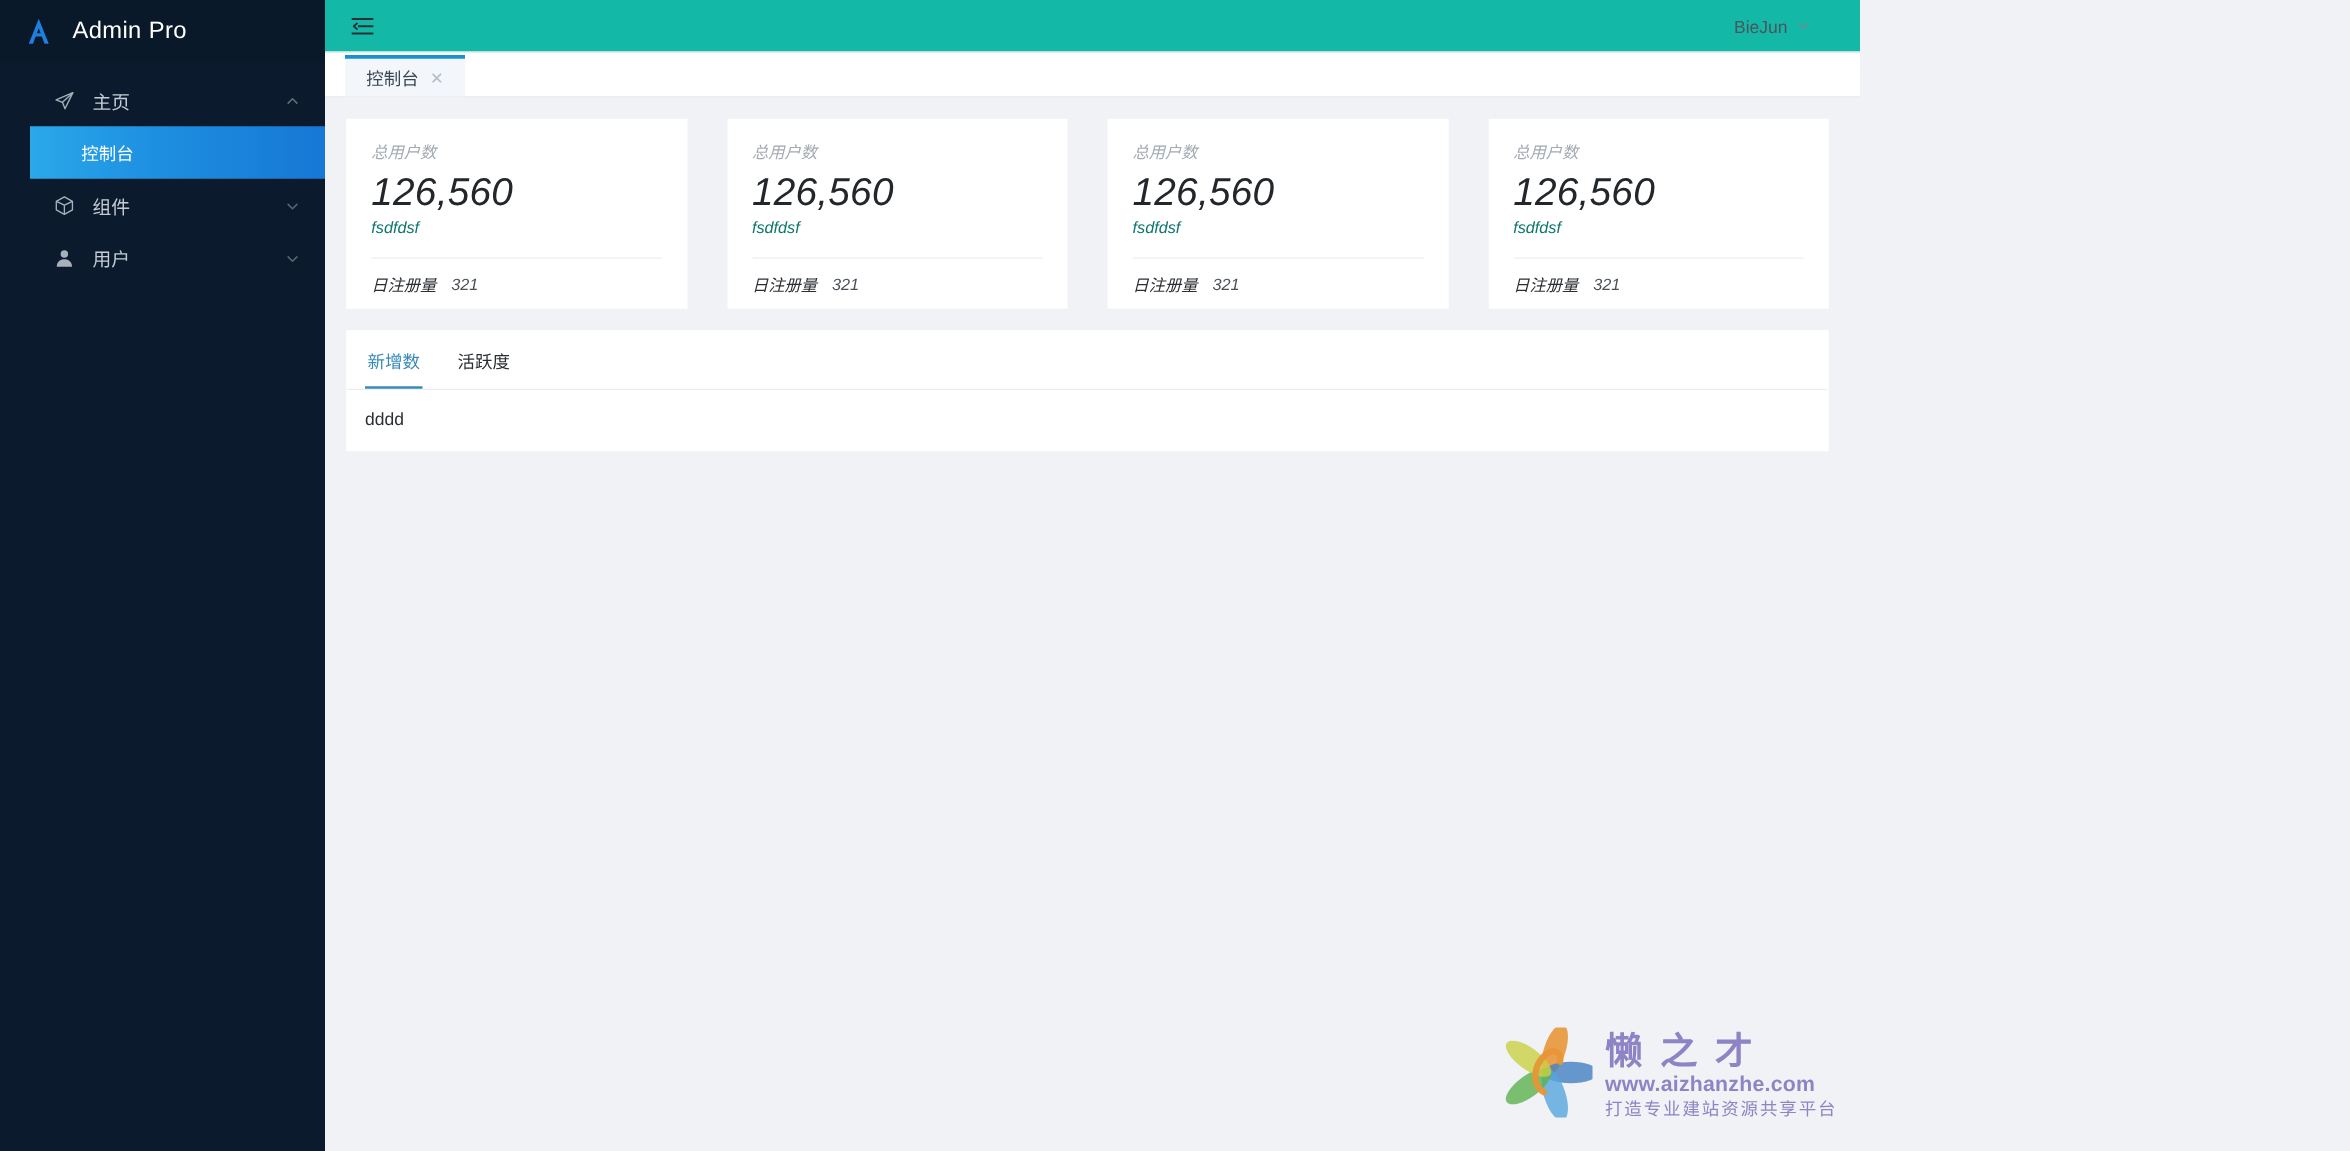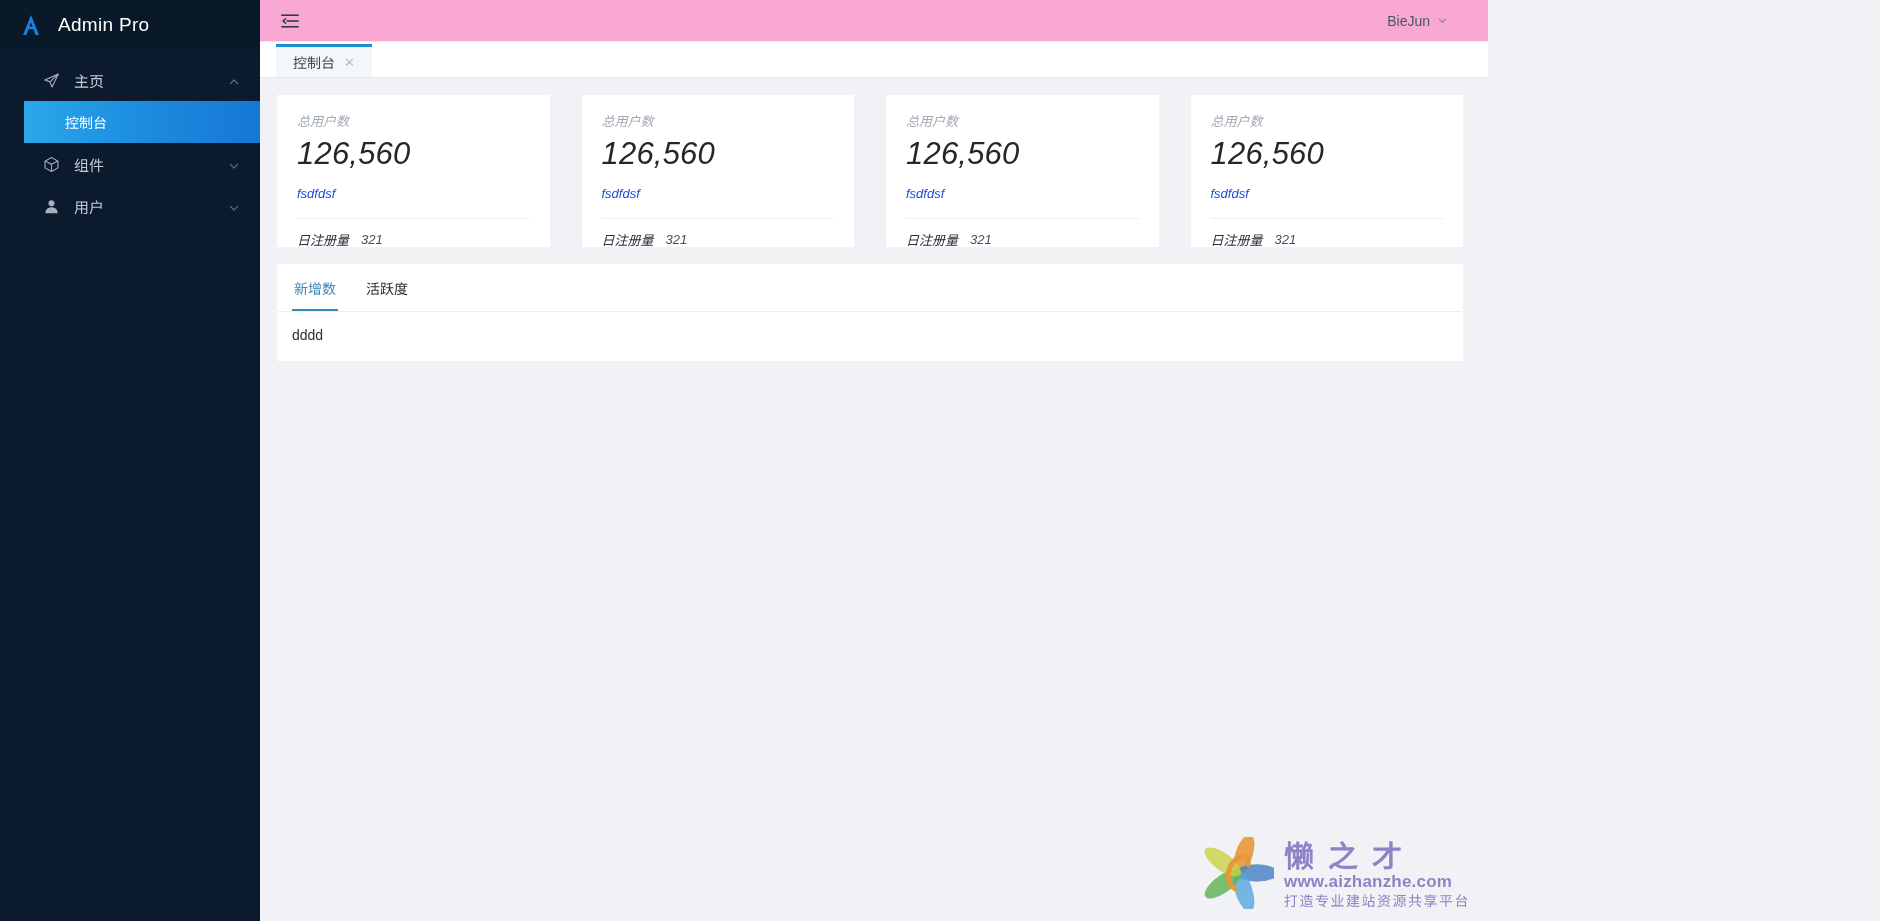--- a/index.html
+++ b/index.html
@@ -86,21 +86,21 @@
     height: 921px;
     display: flex;
     flex-direction: column;
     background: #f0f2f5;
     position: relative;
     overflow: hidden;
   }
   .topbar {
     height: 42px;
     flex: 0 0 42px;
-    background: #f9a8d4;
+    background: #14b8a6;
     display: flex;
     align-items: center;
     padding: 0 22px 0 17px;
     border-bottom: 1px solid #e9edf2;
   }
   .fold-btn {
     width: 26px; height: 26px;
     display: flex; align-items: center; justify-content: center;
     cursor: pointer;
   }
@@ -178,22 +178,22 @@
   }
   .card-value {
     font-size: 31px;
     color: #23272b;
     line-height: 1.25;
     margin-top: 4px;
     letter-spacing: .2px;
   }
   .card-sub {
     font-size: 13px;
-    color: #1d4ed8;
-    margin-top: 12px;
+    color: #0f766e;
+    margin-top: 0;
   }
   .card-divider {
     border-top: 1px solid #eceef1;
     margin-top: 17px;
   }
   .card-footer {
     display: flex;
     align-items: center;
     gap: 12px;
     font-size: 13px;
@@ -241,21 +241,21 @@
     padding-left: 33px;
     font-size: 13px;
     color: #9aa1a9;
     background: #f0f2f5;
   }
 
   
   .watermark {
     position: absolute;
     right: 18px;
-    bottom: 8px;
+    bottom: 22px;
     display: flex;
     align-items: center;
     gap: 10px;
     pointer-events: none;
     opacity: .96;
   }
   .wm-text { display: flex; flex-direction: column; gap: 1px; }
   .wm-brand {
     font-size: 30px;
     font-weight: bold;

